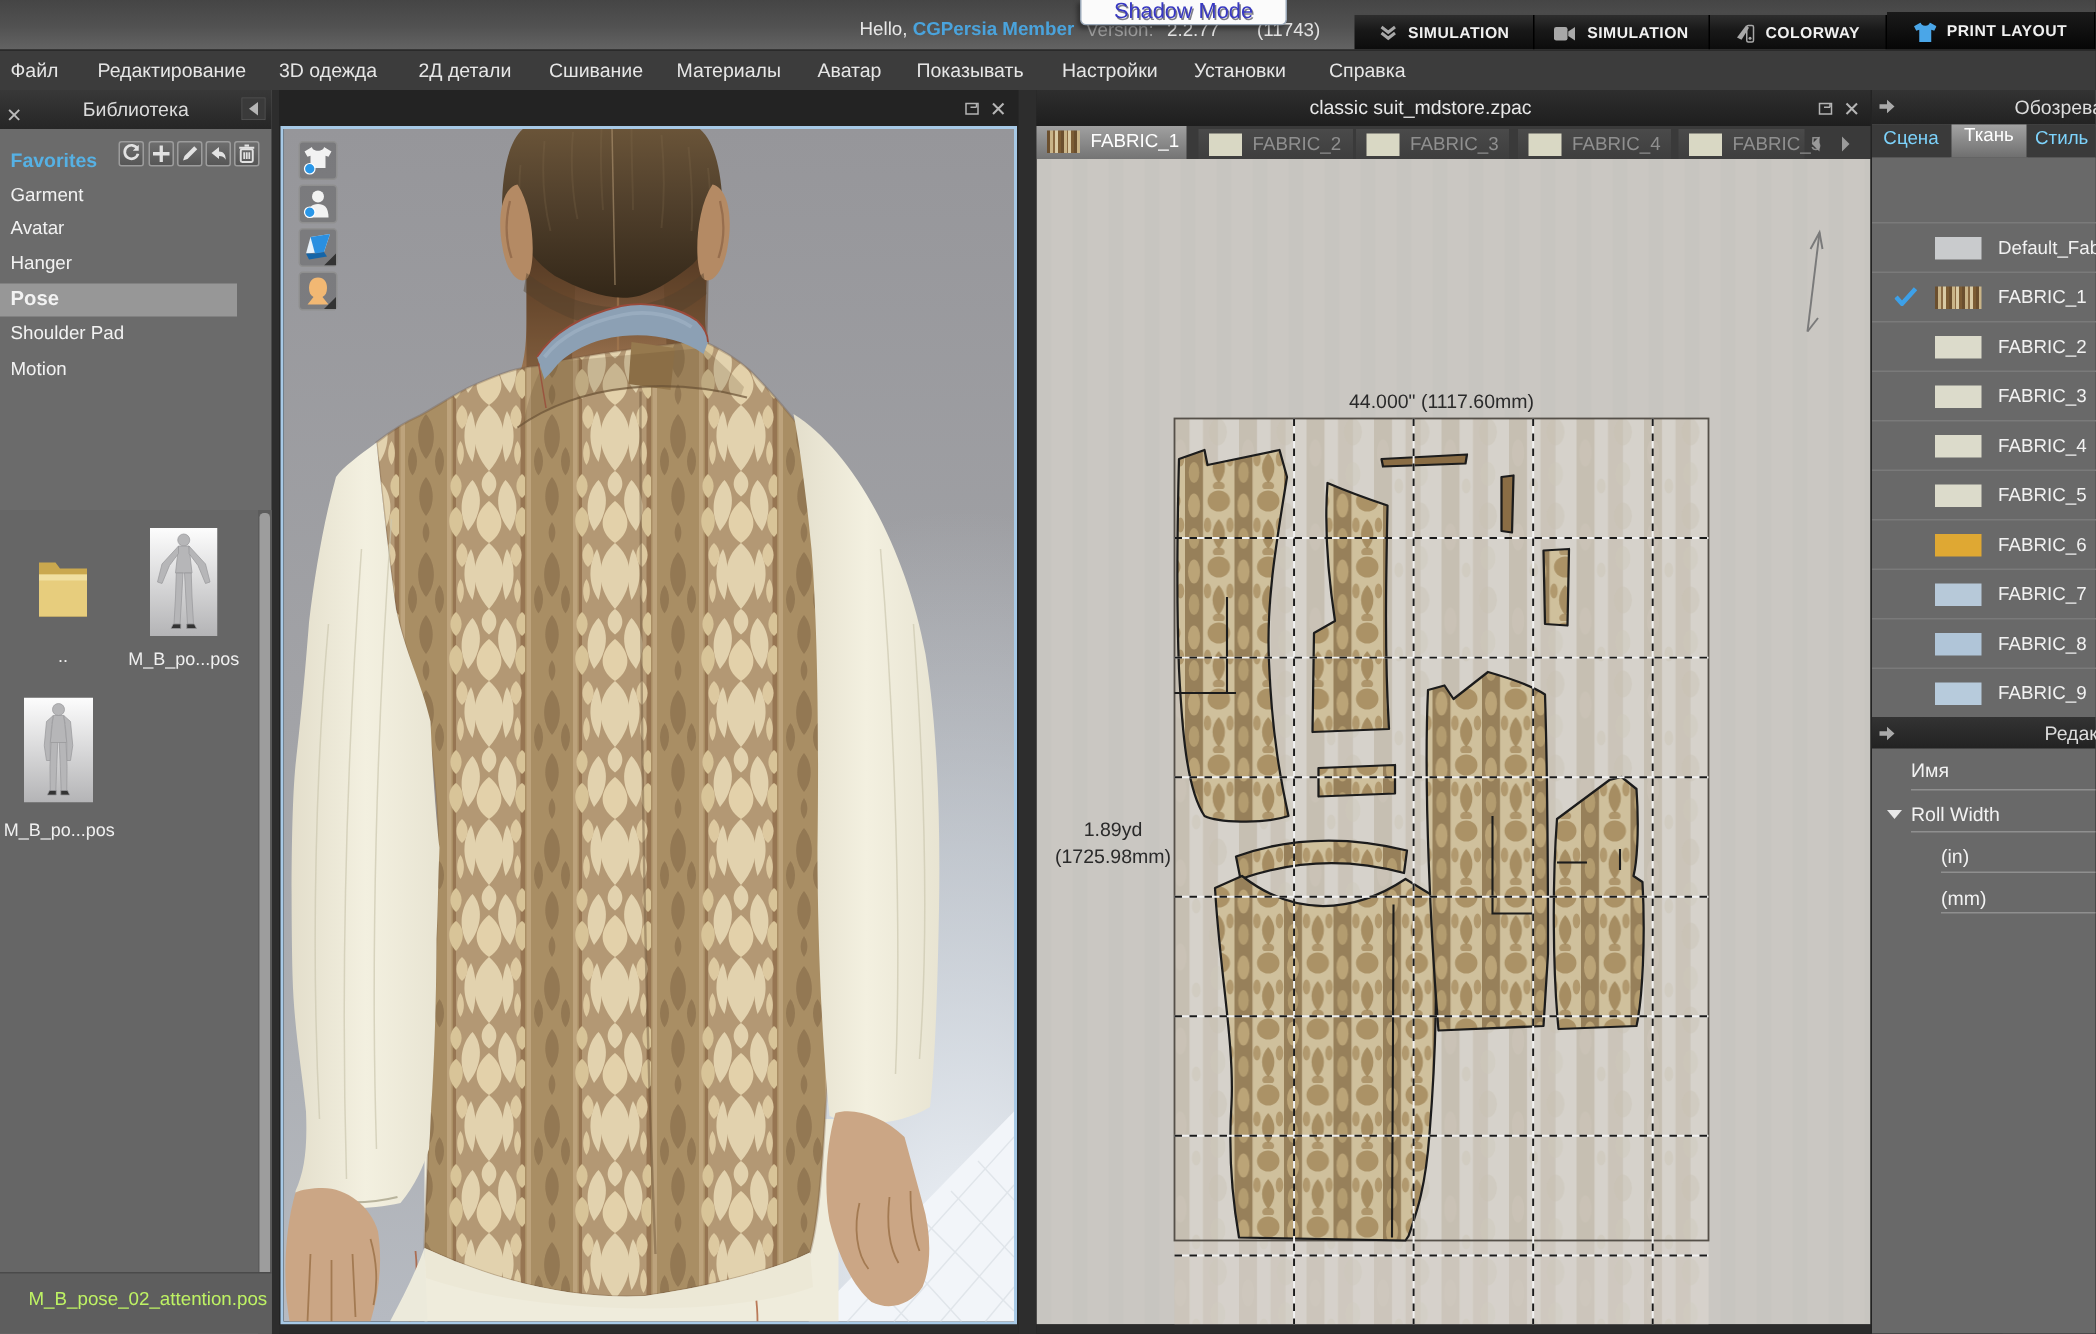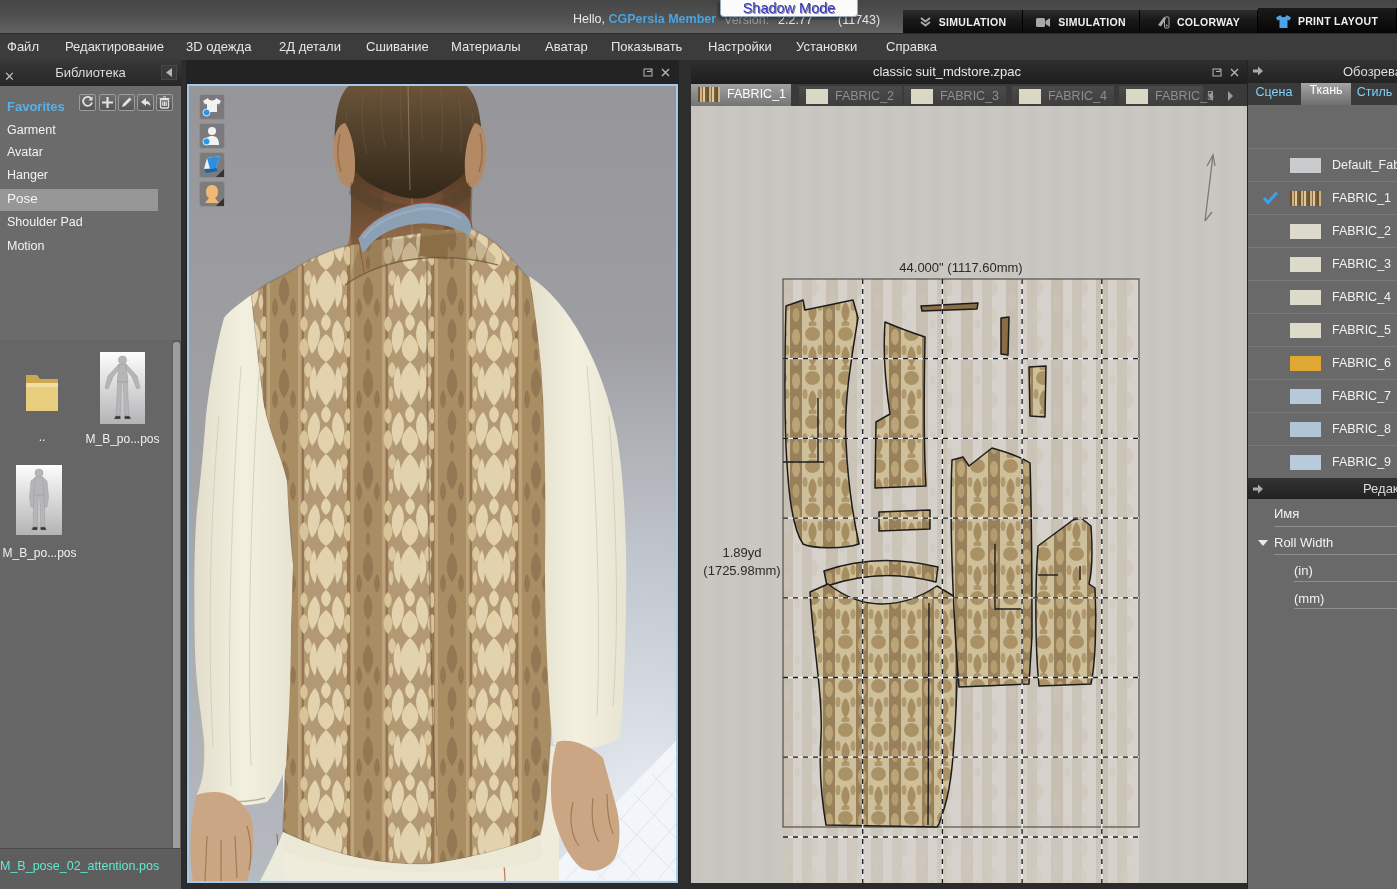--- a/index.html
+++ b/index.html
@@ -24,21 +24,21 @@
 #lp{left:0;top:60px;width:181px;height:829px;background:#6b6b6b}
 #lp-head{left:0;top:0;width:181px;height:26px;background:linear-gradient(180deg,#383838,#262626);color:#dcdcdc;font-size:13px;text-align:center;line-height:26px}
 #lp-head .x{position:absolute;left:4px;top:4px;color:#bbb;font-size:13px}
 .favitem{position:absolute;left:7px;font-size:12.5px;color:#f2f2f2}
 #posebar{left:0;top:129px;width:158px;height:22px;background:#979797}
 .fbtn{position:absolute;top:34px;width:17px;height:17px;border:1px solid #9c9c9c;border-radius:2px;background:linear-gradient(180deg,#6e6e6e,#565656)}
 #lp-files{left:0;top:280px;width:181px;height:568px;background:#666}
 #lp-scroll{left:172px;top:280px;width:9px;height:568px;background:#5c5c5c}
 #lp-scroll i{position:absolute;left:1px;top:2px;width:7px;height:520px;background:#9d9d9d;border-radius:3px}
 .thumblabel{position:absolute;font-size:12px;color:#f0f0f0;text-align:center}
-#lp-status{left:0;top:788px;width:181px;height:41px;background:#5e5e5e;border-top:1px solid #4a4a4a;color:#5eead4;font-size:12.5px;line-height:34px;padding-left:0;white-space:nowrap;overflow:hidden}
+#lp-status{left:0;top:788px;width:181px;height:41px;background:#5e5e5e;border-top:1px solid #4a4a4a;color:#bef264;font-size:12.5px;line-height:34px;padding-left:19px;white-space:nowrap;overflow:hidden}
 
 #vp{left:186px;top:60px;width:493px;height:829px;background:#232323}
 #vp-title{left:0;top:0;width:493px;height:24px;background:linear-gradient(180deg,#2e2e2e,#1e1e1e);color:#e8e8e8;font-size:13px}
 #vp-title span{position:absolute;left:0;width:450px;text-align:center;top:4px}
 #vp-body{left:1px;top:24px;width:491px;height:799px;border:2px solid #a7c9e6}
 #vp-bottom{left:0;top:823px;width:493px;height:6px;background:#2b2b2b}
 
 #pw{left:691px;top:60px;width:644px;height:829px;background:#232323}
 #pw-title{left:0;top:0;width:556px;height:24px;background:linear-gradient(180deg,#2e2e2e,#1e1e1e);color:#e8e8e8;font-size:13px}
 #pw-title span{position:absolute;left:0;width:512px;text-align:center;top:4px}
@@ -153,21 +153,21 @@
       </div>
     <div class="fbtn" style="left:156px">
         <svg width="15" height="15" viewBox="0 0 15 15">
           <rect x="3.5" y="4.5" width="8" height="8.5" rx="1" fill="none" stroke="#e2e2e2" stroke-width="1.3"></rect>
           <path d="M2.5 3.5 L12.5 3.5 M6 2 L9 2 M5.8 6.5 L5.8 11 M7.5 6.5 L7.5 11 M9.2 6.5 L9.2 11" stroke="#e2e2e2" stroke-width="1.2"></path>
         </svg>
       </div>
     <span class="favitem" style="top:63px">Garment</span>
     <span class="favitem" style="top:85px">Avatar</span>
     <span class="favitem" style="top:108px">Hanger</span>
-    <span class="favitem" style="top:131px;font-weight:normal;font-size:13.5px">Pose</span>
+    <span class="favitem" style="top:131px;font-weight:bold;font-size:13.5px">Pose</span>
     <span class="favitem" style="top:155px">Shoulder Pad</span>
     <span class="favitem" style="top:179px">Motion</span>
     <div class="abs" id="lp-files">
 
       <svg style="position:absolute;left:24px;top:27px" width="36" height="48" viewBox="0 0 36 48">
         <path d="M2 8 L13 8 L16 12 L34 12 L34 44 L2 44 Z" fill="#caa84e"></path>
         <path d="M2 16 L34 16 L34 44 L2 44 Z" fill="#e7cd7d"></path>
         <path d="M2 16 L34 16 L34 20 L2 20 Z" fill="#f0dfa0"></path>
       </svg>
       <div class="thumblabel" style="left:20px;top:90px;width:44px">..</div>

